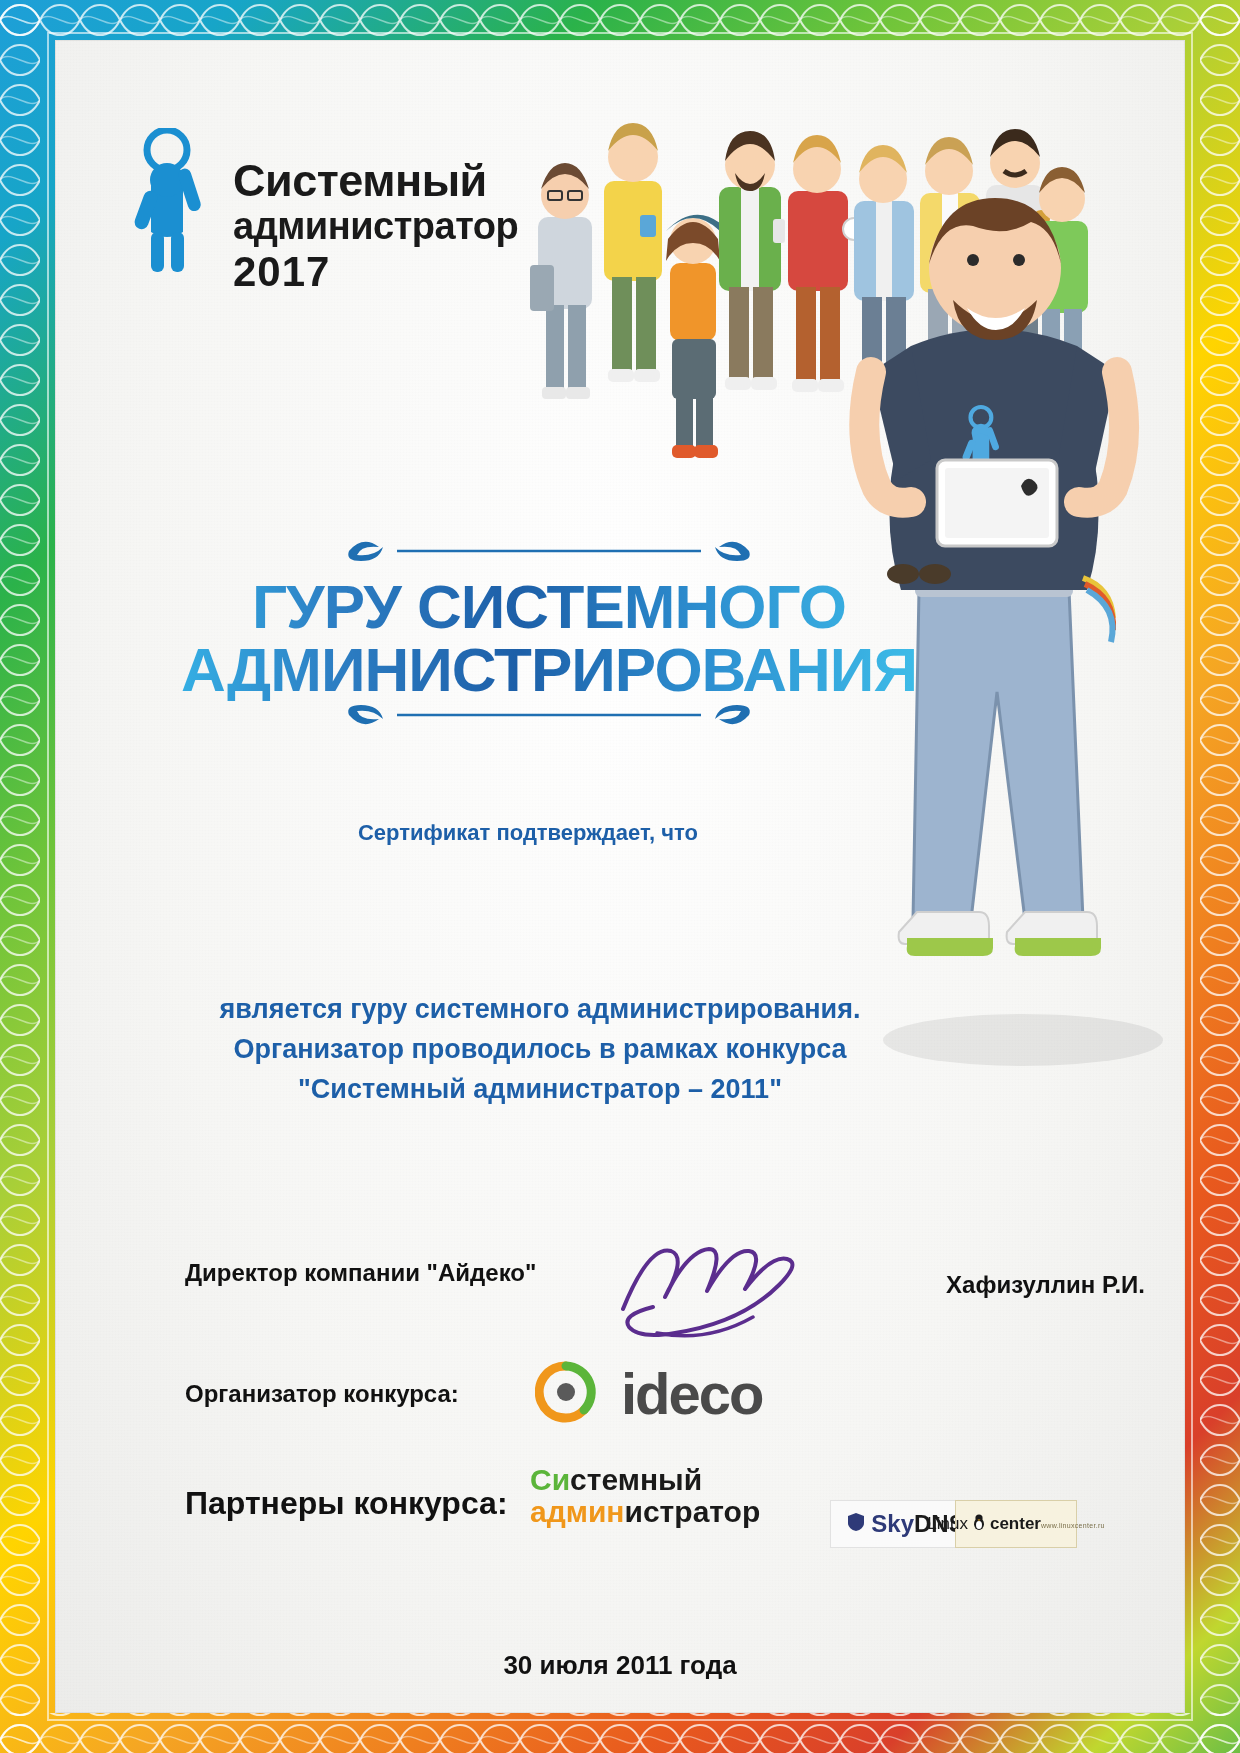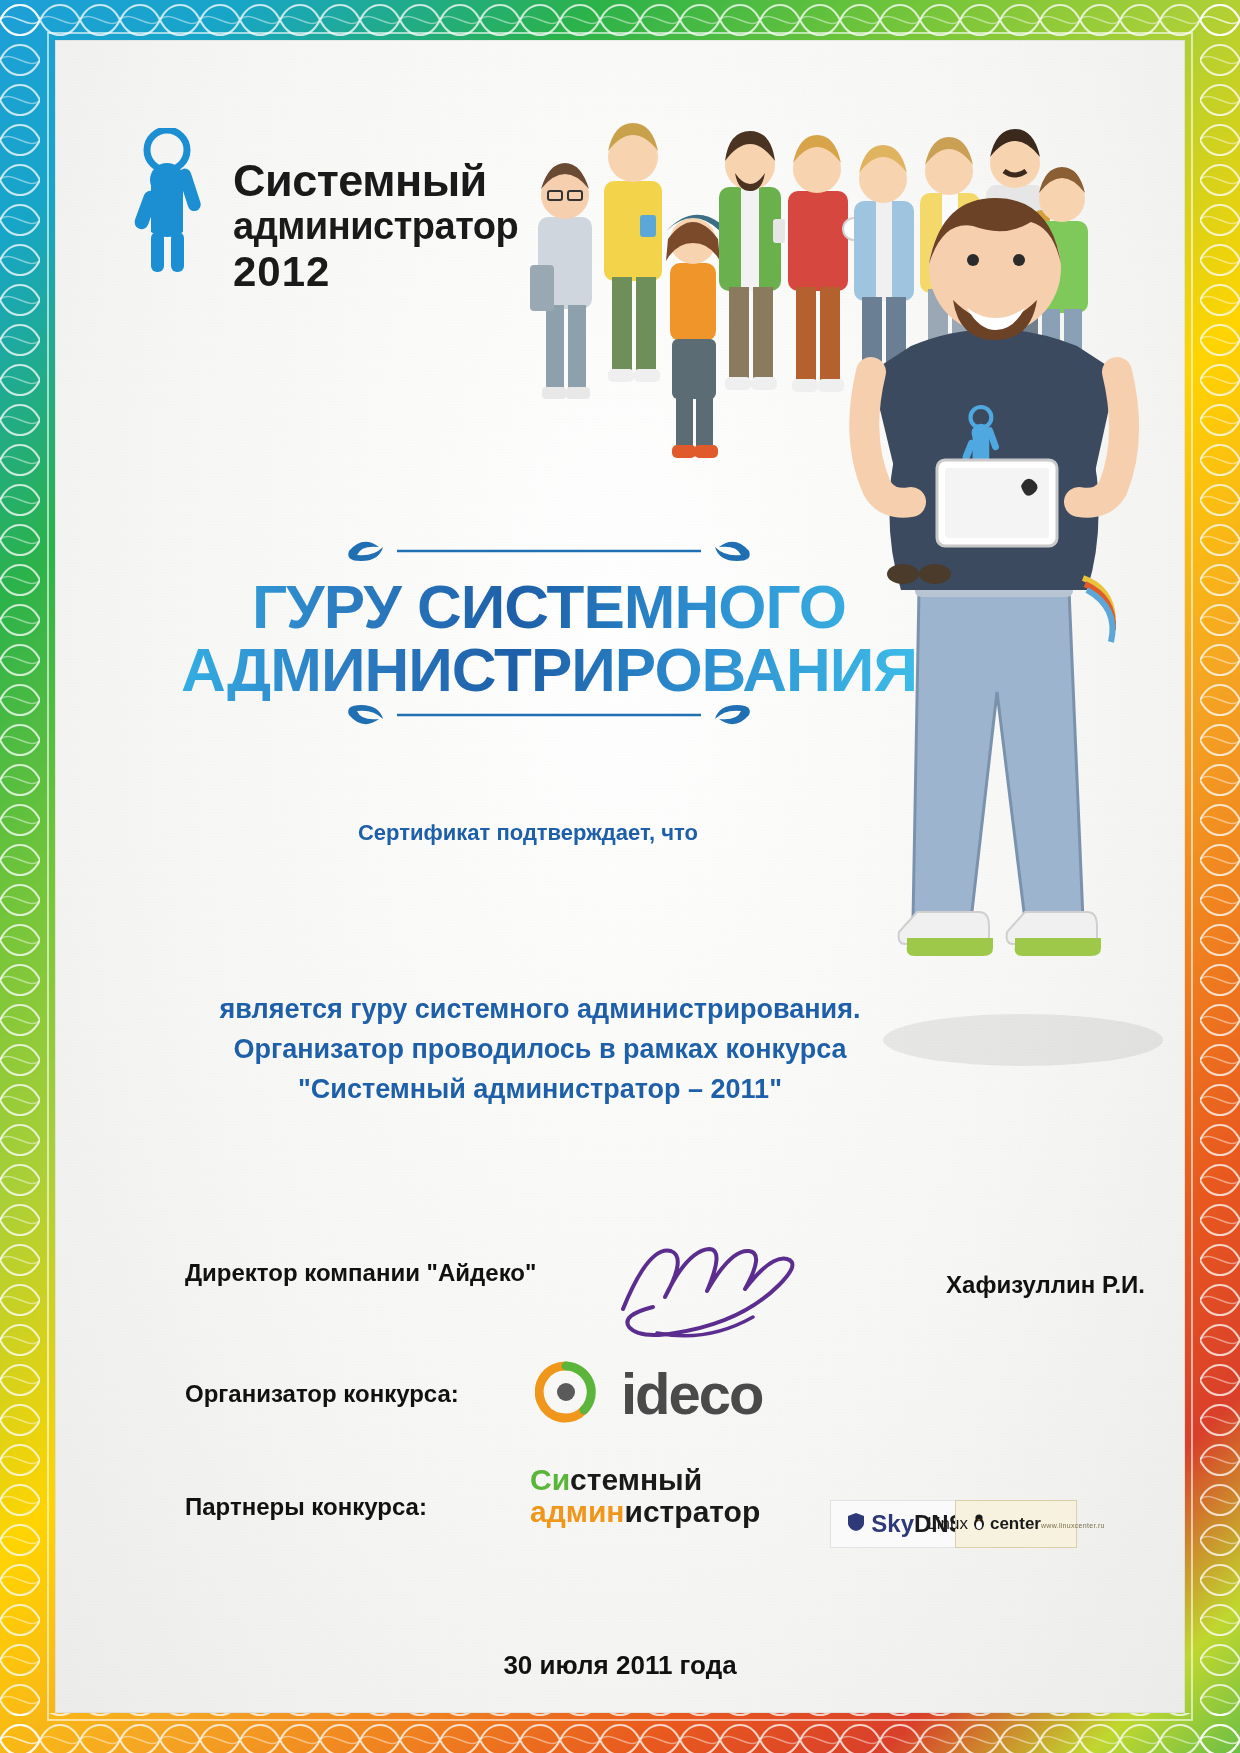--- a/index.html
+++ b/index.html
@@ -209,24 +209,23 @@
     font-size: 58px;
     font-weight: bold;
     color: #4a4a4a;
     letter-spacing: -2px;
   }
 
   .partners-label {
     position: absolute;
     left: 130px;
     top: 1445px;
-    font-size: 24px;
+    font-size: 32px;
     font-weight: bold;
     color: #111;
-    margin-top: 8px;
   }
   .partner-sysadmin {
     position: absolute;
     left: 475px;
     top: 1425px;
     width: 250px;
     line-height: 1.0;
   }
   .psa-l1 { font-size: 30px; font-weight: bold; color: #1a1a1a; }
   .psa-l1 .green { color: #5bb53a; }
@@ -309,21 +308,21 @@
           <circle cx="46" cy="52" r="17" fill="#1b8fd1"></circle>
           <rect x="18" y="62" width="14" height="40" rx="7" fill="#1b8fd1" transform="rotate(20 25 82)"></rect>
           <rect x="62" y="40" width="13" height="44" rx="6.5" fill="#1b8fd1" transform="rotate(-18 68 62)"></rect>
           <rect x="30" y="104" width="13" height="40" rx="6" fill="#1b8fd1"></rect>
           <rect x="50" y="104" width="13" height="40" rx="6" fill="#1b8fd1"></rect>
         </svg>
       </div>
       <div class="logo-text">
         <div class="logo-line1">Системный</div>
         <div class="logo-line2">администратор</div>
-        <div class="logo-year">2012</div>
+        <div class="logo-year">2017</div>
       </div>
     </div>
 
     <div class="crowd">
       <svg viewBox="0 0 580 370" width="580" height="370" aria-hidden="true">
 
         <g>
 
           <g transform="translate(20,60)">
             <rect x="8" y="62" width="54" height="92" rx="10" fill="#cfd6dd"></rect>

